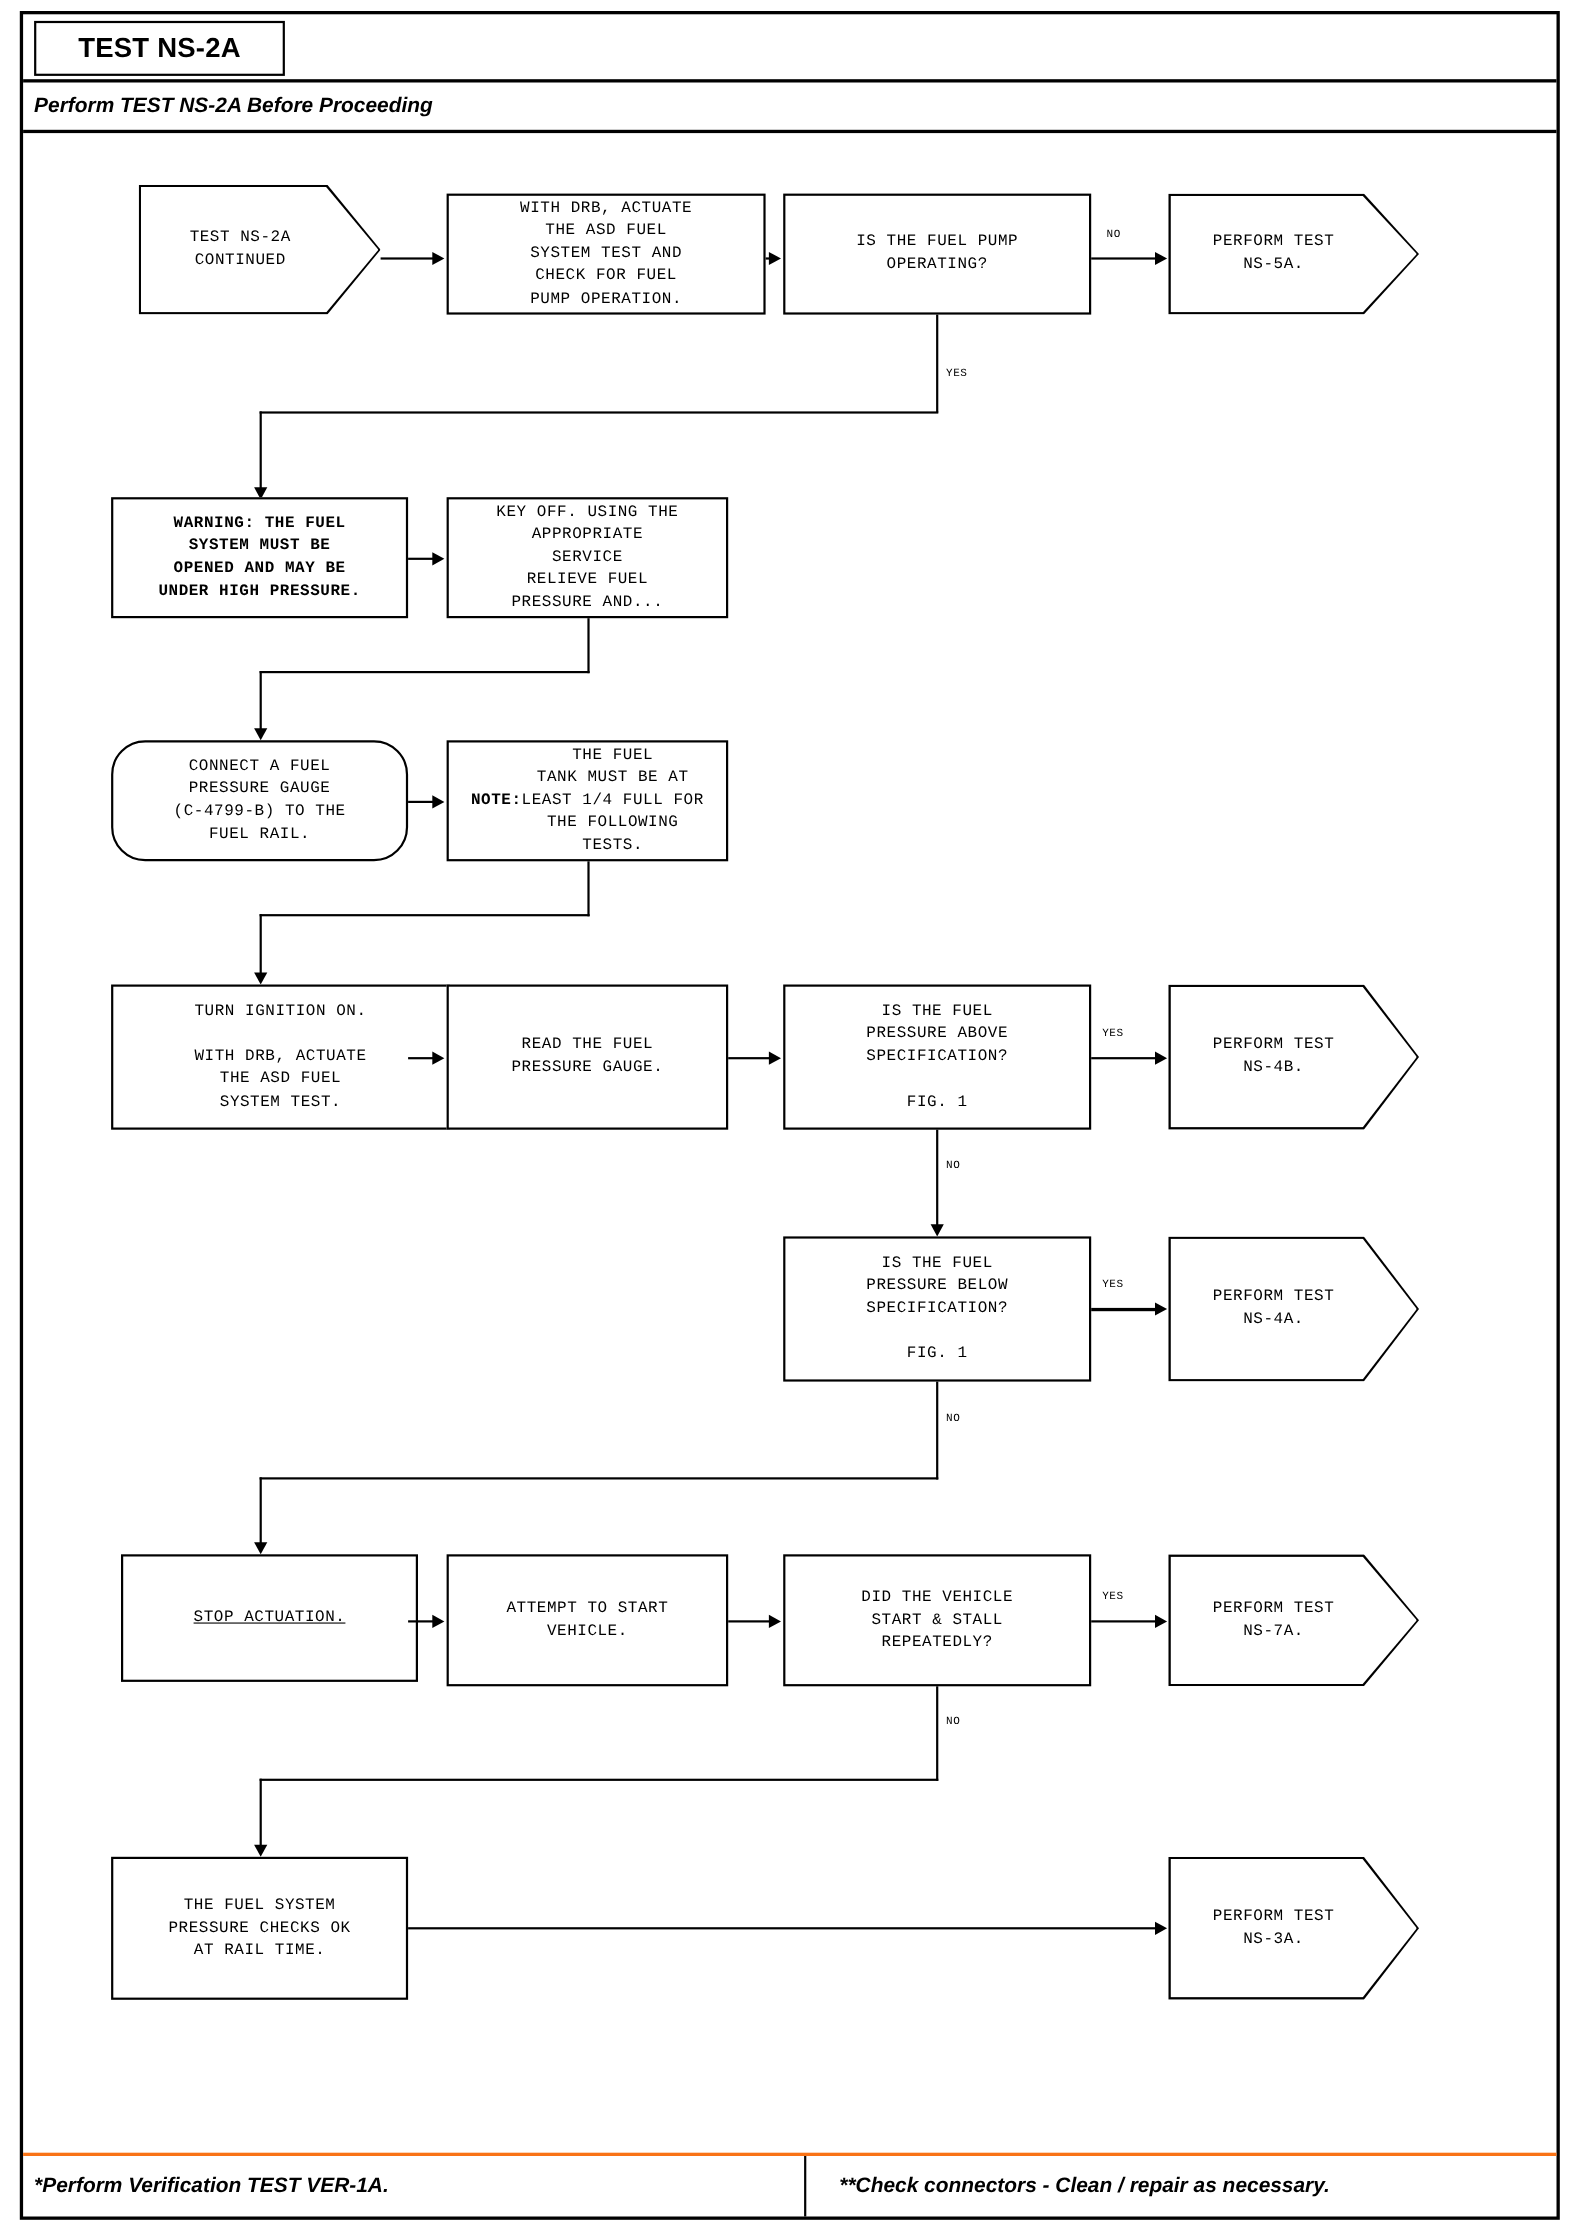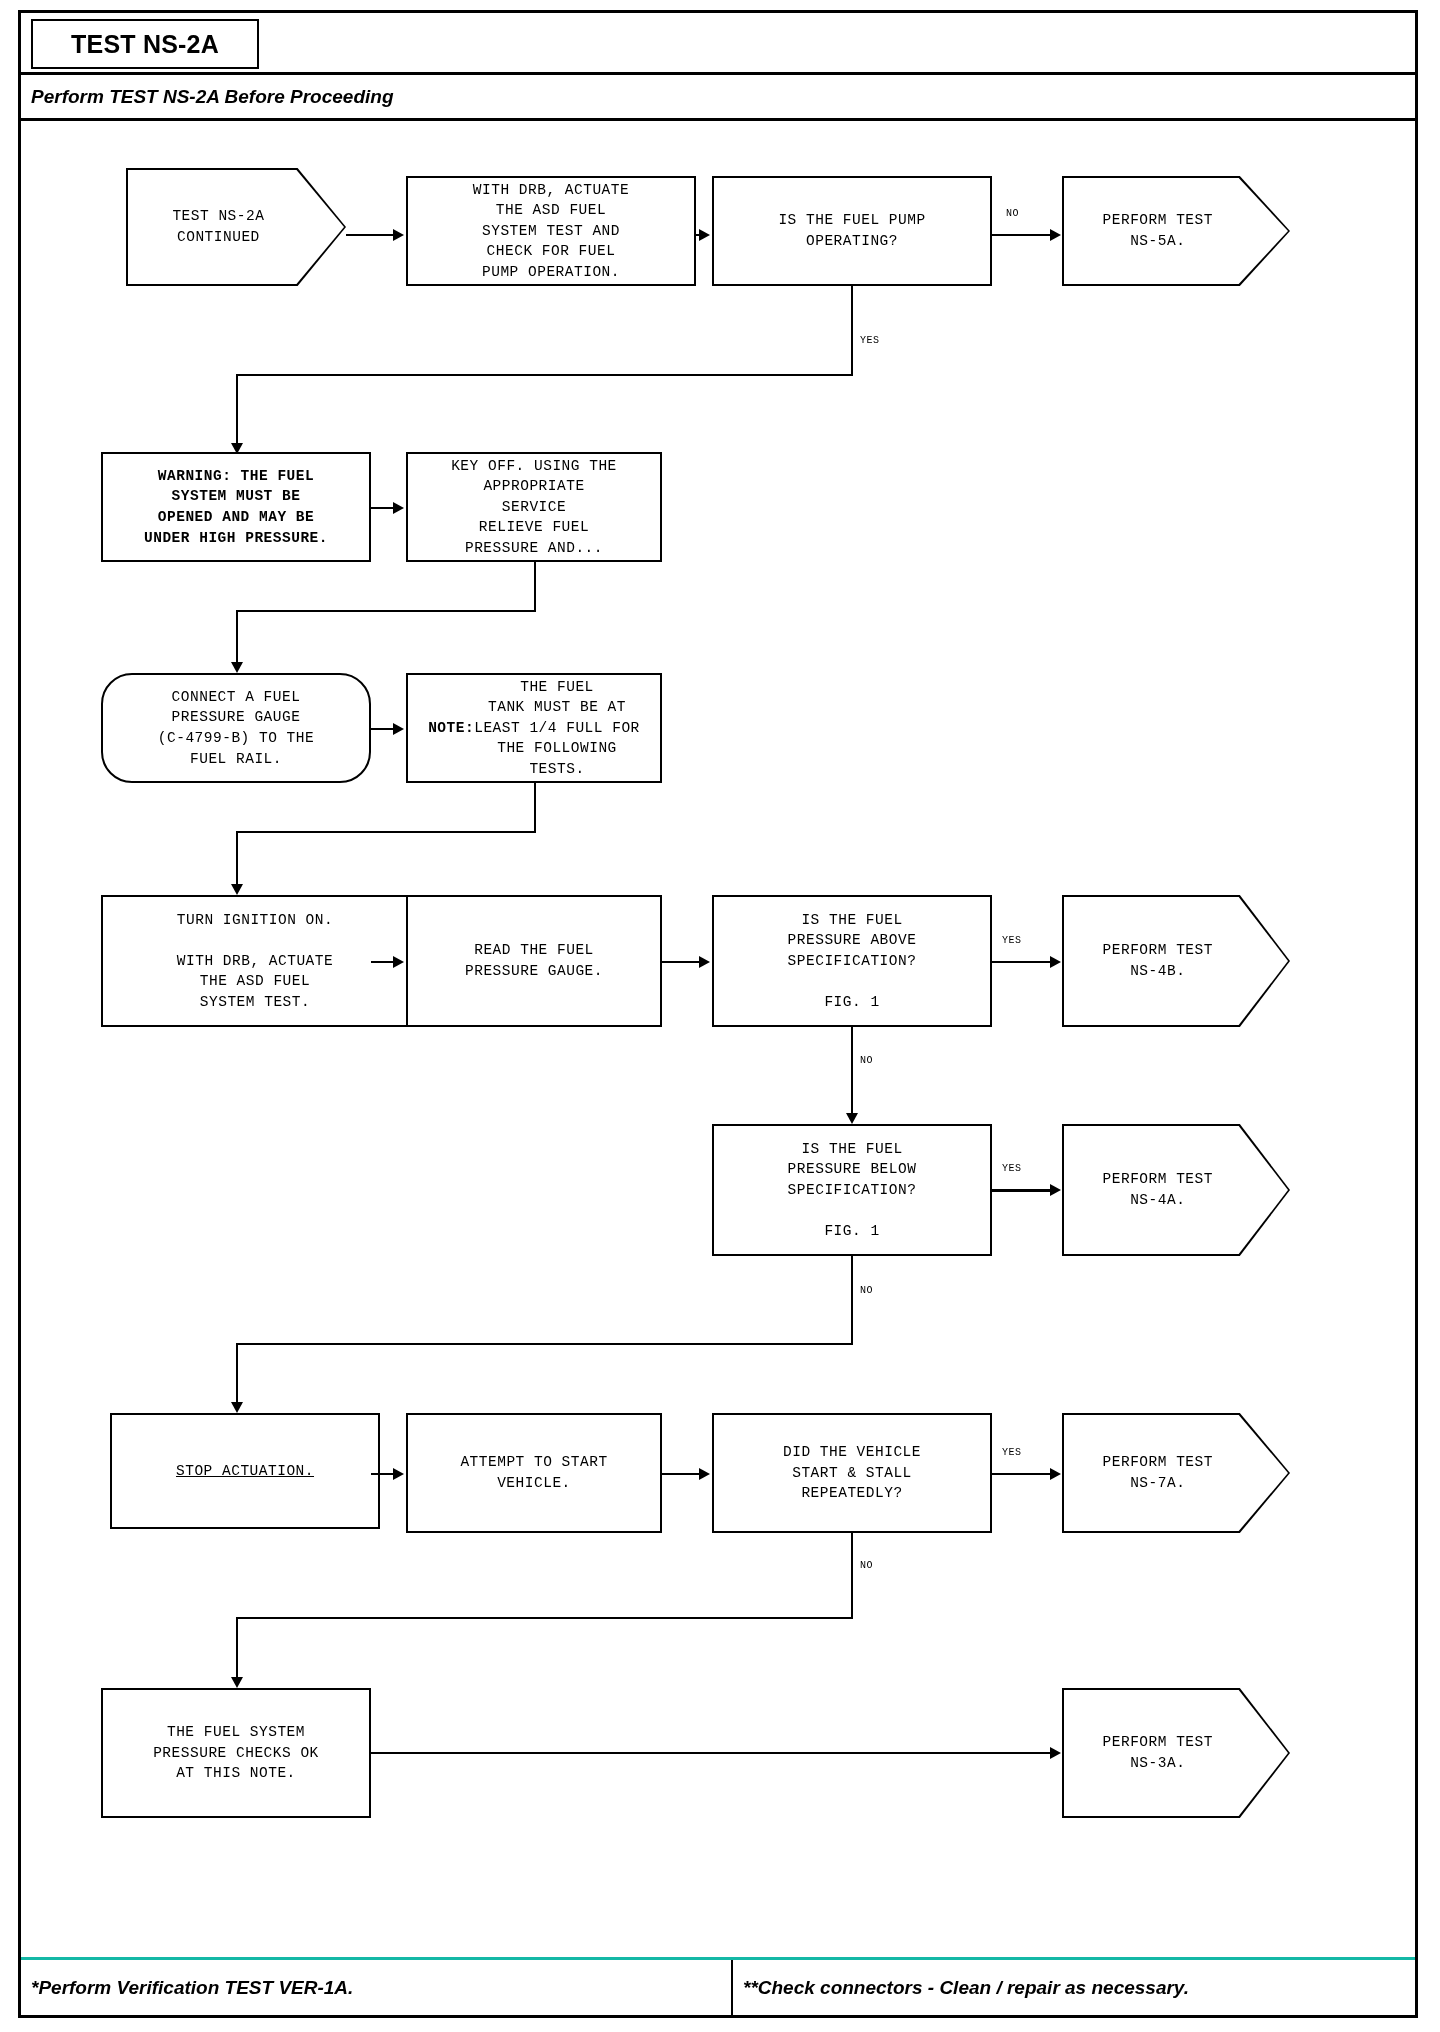--- a/index.html
+++ b/index.html
@@ -66,22 +66,23 @@
     font-size:19px;
     font-weight:bold;
     font-style:italic;
   }
   
   .ftr{
     position:absolute;
     left:21px; top:1957px;
     width:1394px; height:58px;
     box-sizing:border-box;
-    border-top:3px solid #14b8a6;
+    border-top:3px solid #f97316;
     display:flex;
+    gap:20px;
   }
   .ftr-cell{
     display:flex; align-items:center;
     font-size:19px; font-weight:bold; font-style:italic;
     padding-left:10px;
     box-sizing:border-box;
   }
   .ftr-left{ width:712px; border-right:2px solid #000; }
   .ftr-right{ flex:1; }
 
@@ -332,21 +333,21 @@
   <div class="elabel" style="left:1000px; top:1447px;">YES</div>
 
   <div class="ln v" style="left:851px; top:1533px; height:86px;"></div>
   <div class="ln h" style="left:236px; top:1617px; width:617px;"></div>
   <div class="ln v" style="left:236px; top:1617px; height:63px;"></div>
   <div class="ah-d" style="left:231px; top:1677px;"></div>
   <div class="elabel" style="left:858px; top:1560px;">NO</div>
 
   <div class="node" style="left:101px; top:1688px; width:270px; height:130px;">THE FUEL SYSTEM
 PRESSURE CHECKS OK
-AT THIS NOTE.</div>
+AT RAIL TIME.</div>
 
   <div class="arrow-node" style="left:1062px; top:1688px; width:228px; height:130px;">
     <div class="inner">PERFORM TEST
 NS-3A.</div>
   </div>
 
   <div class="ln h" style="left:371px; top:1752px; width:681px;"></div>
   <div class="ah-r" style="left:1050px; top:1747px;"></div>
 
   <div class="ftr">

